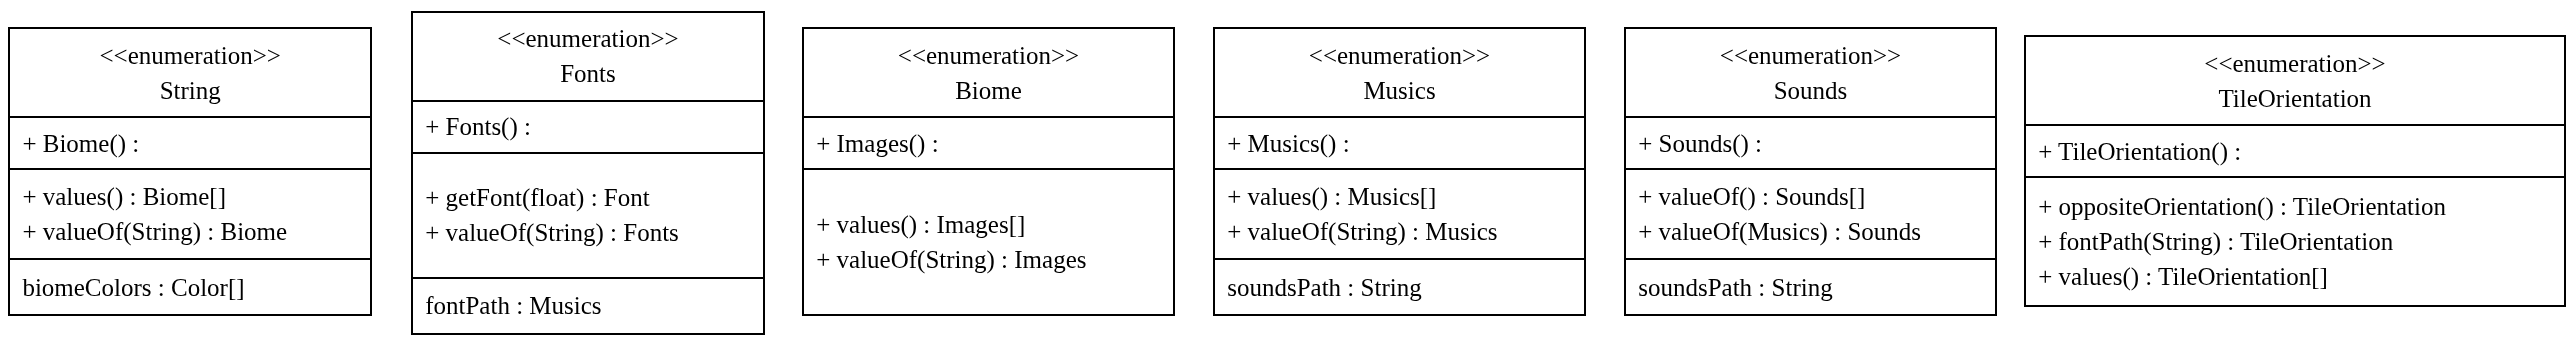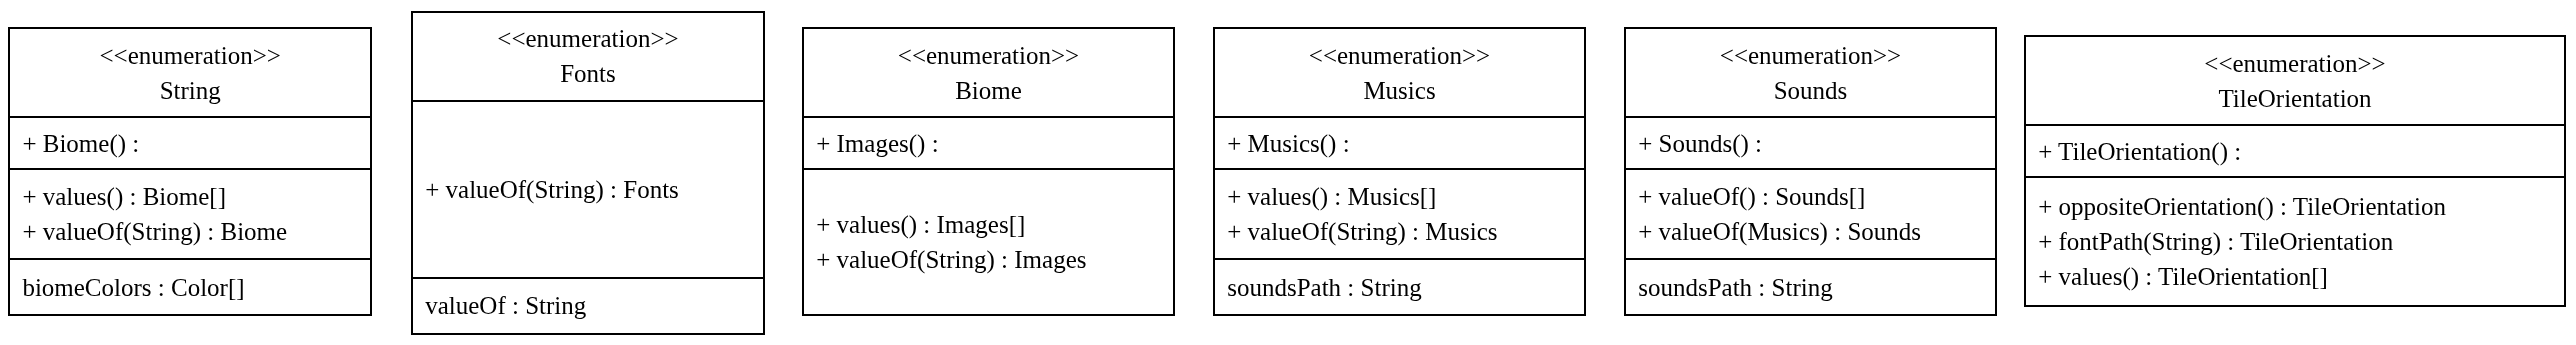--- a/index.html
+++ b/index.html
@@ -64,25 +64,29 @@
   <div class="comp attrs">
     <div class="line">biomeColors : Color[]</div>
   </div>
 </div>
 
 <div class="uml-box box-fonts">
   <div class="comp header">
     <div class="line stereotype">&lt;&lt;enumeration&gt;&gt;</div>
     <div class="line class-name">Fonts</div>
   </div>
+  <div class="comp ctor">
+    <div class="line">+ Fonts() :</div>
+  </div>
   <div class="comp methods">
+    <div class="line">+ getFont(float) : Font</div>
     <div class="line">+ valueOf(String) : Fonts</div>
   </div>
   <div class="comp attrs">
-    <div class="line">valueOf : String</div>
+    <div class="line">fontPath : Musics</div>
   </div>
 </div>
 
 <div class="uml-box box-images">
   <div class="comp header">
     <div class="line stereotype">&lt;&lt;enumeration&gt;&gt;</div>
     <div class="line class-name">Biome</div>
   </div>
   <div class="comp ctor">
     <div class="line">+ Images() :</div>

